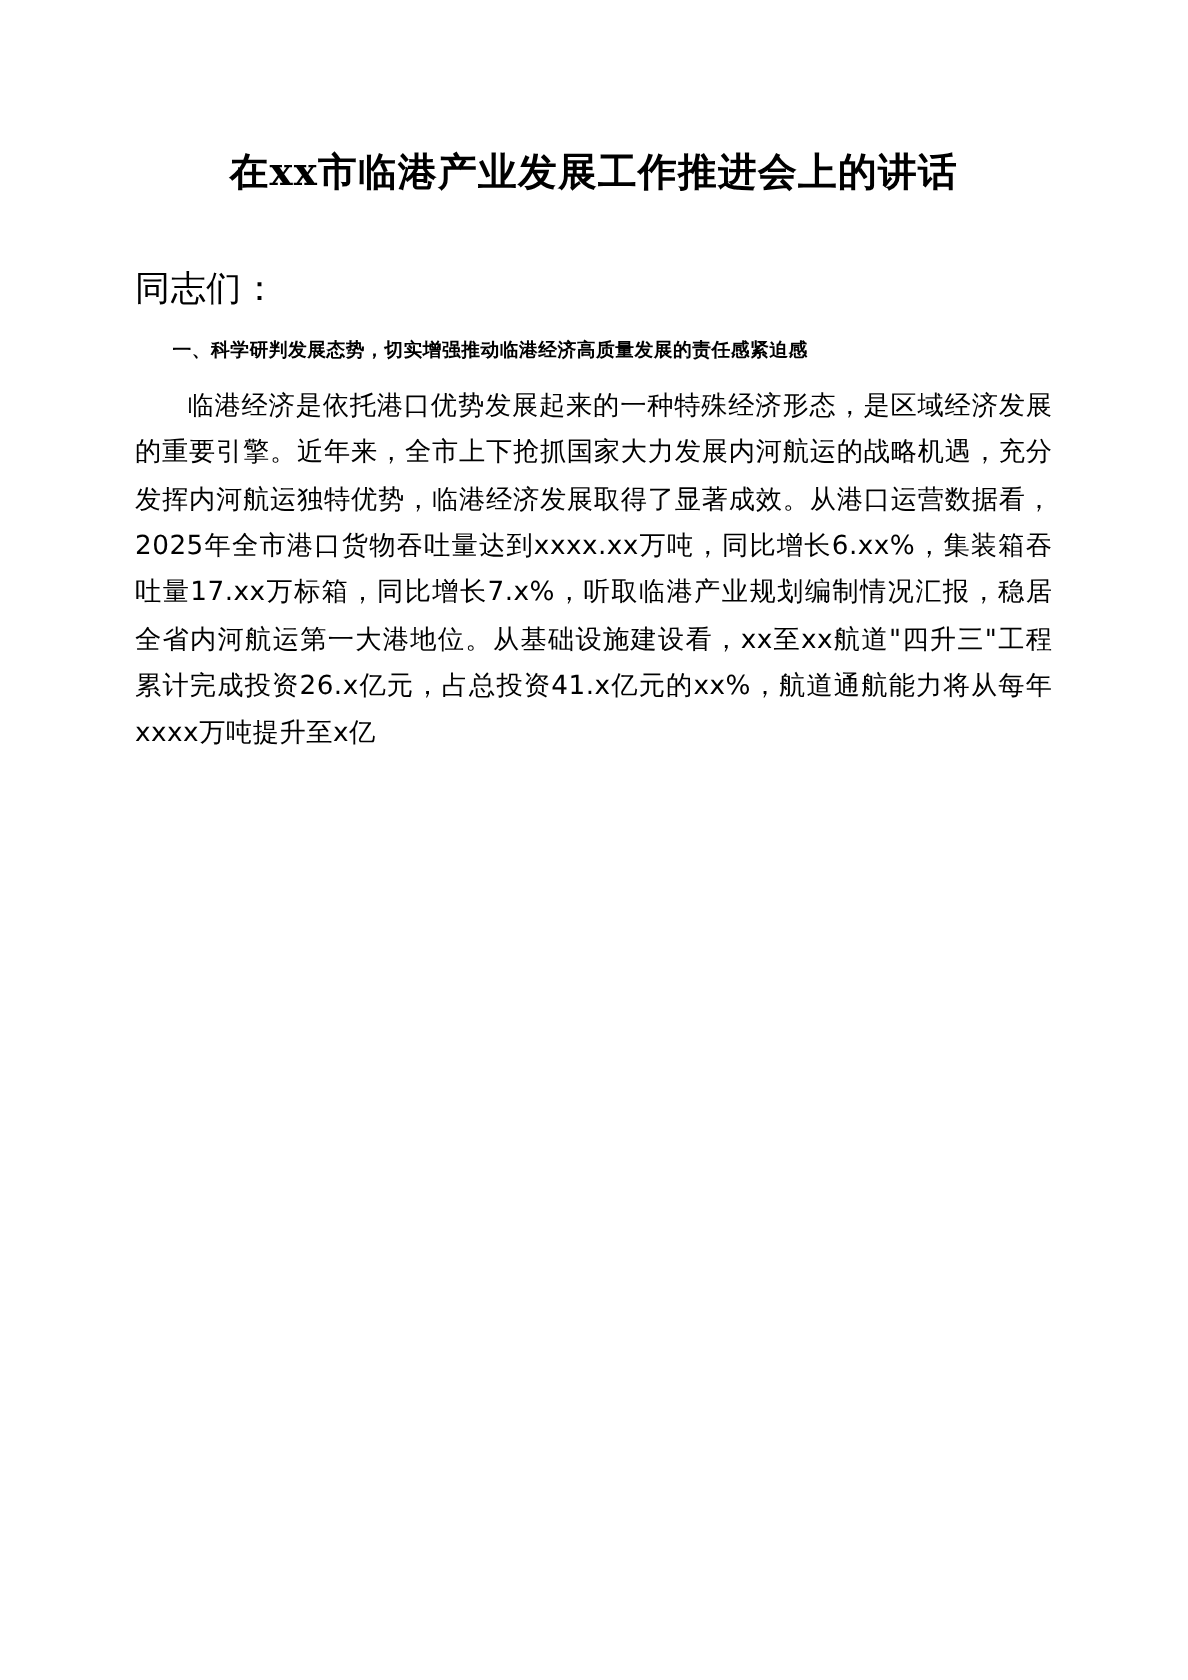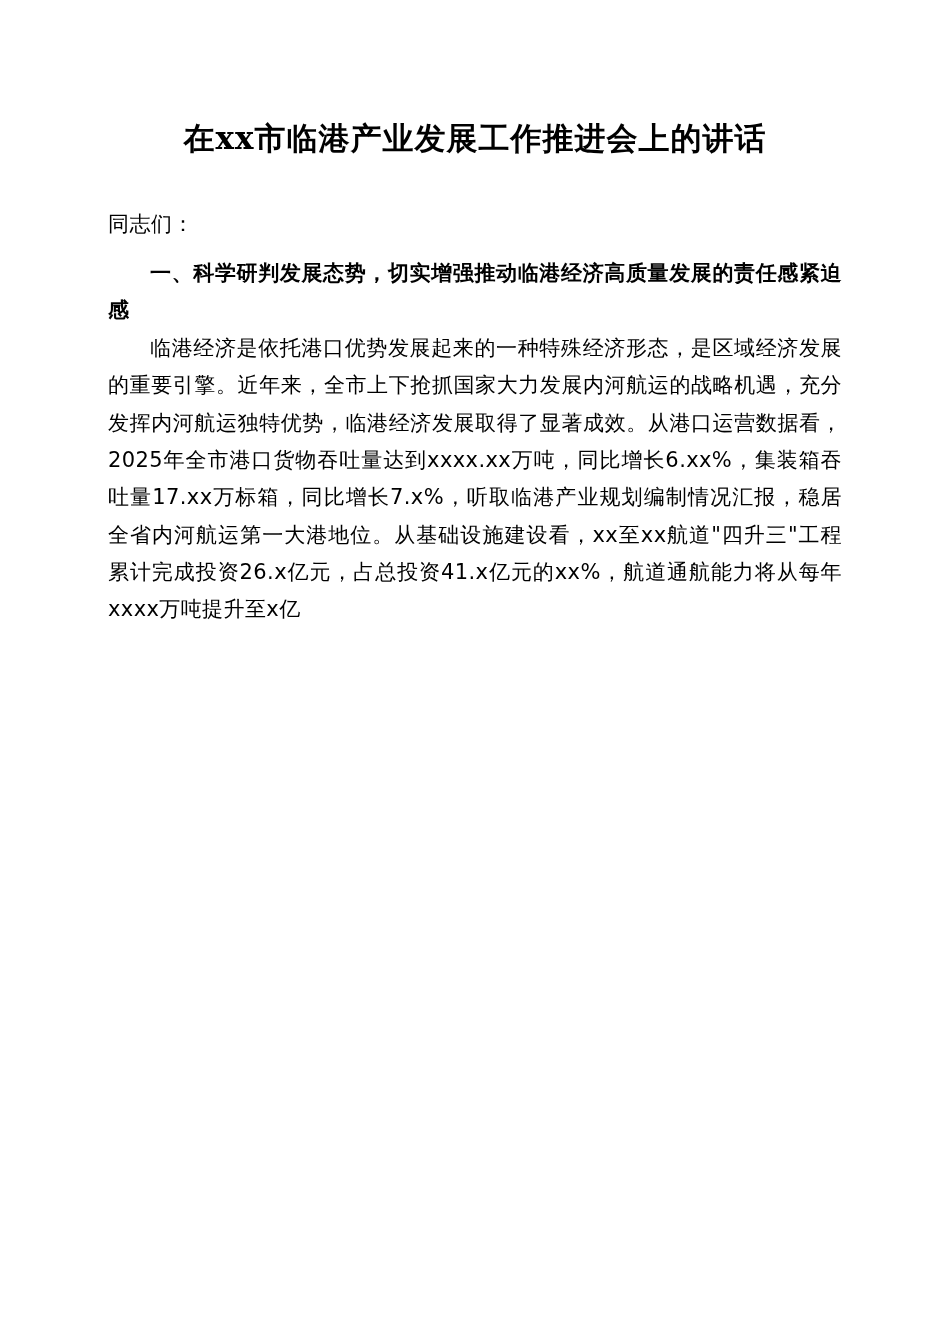--- a/index.html
+++ b/index.html
@@ -24,38 +24,38 @@
   .doc-title {
     font-family: "DejaVu Serif", "Liberation Serif", serif;
     font-size: 31px;
     font-weight: bold;
     text-align: center;
     letter-spacing: 1px;
     line-height: 1.3;
     margin: 0 0 48px 0;
   }
   .salutation {
-    font-size: 21px;
+    font-size: 28px;
     line-height: 1.75;
     margin: 0 0 6px 0;
     letter-spacing: 0.5px;
   }
   p.body-para {
     font-size: 21px;
     line-height: 1.78;
     margin: 0 0 4px 0;
     text-indent: 2em;
     text-align: justify;
     text-justify: inter-ideograph;
     letter-spacing: 0.4px;
   }
   p.section-heading {
-    font-size: 21px;
+    font-size: 15px;
     line-height: 1.78;
-    margin: 12px 0 0 0;
+    margin: 12px 0 12px 0;
     text-indent: 2em;
     font-weight: bold;
     text-align: justify;
     text-justify: inter-ideograph;
     letter-spacing: 0.4px;
   }
 </style>
 </head>
 <body>
 

